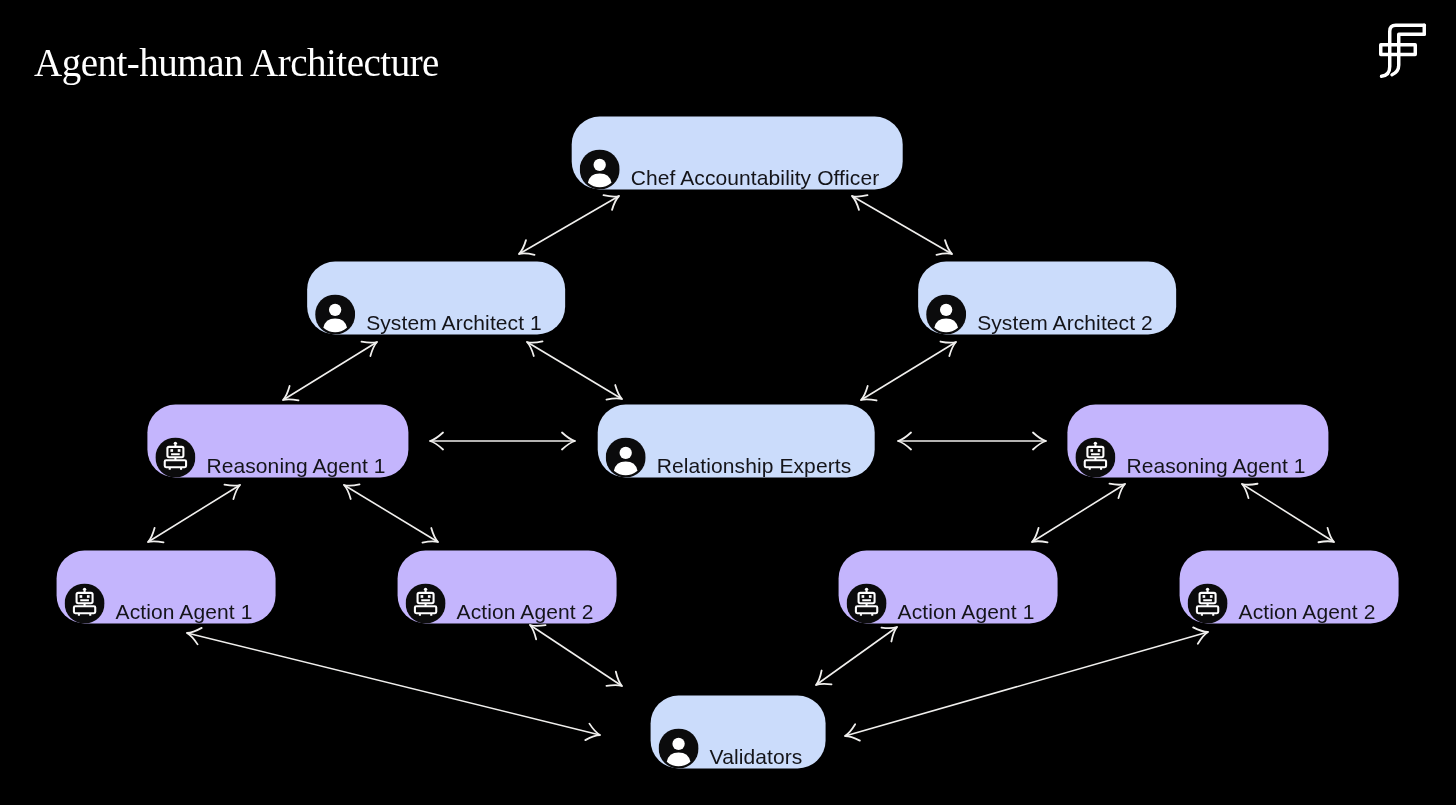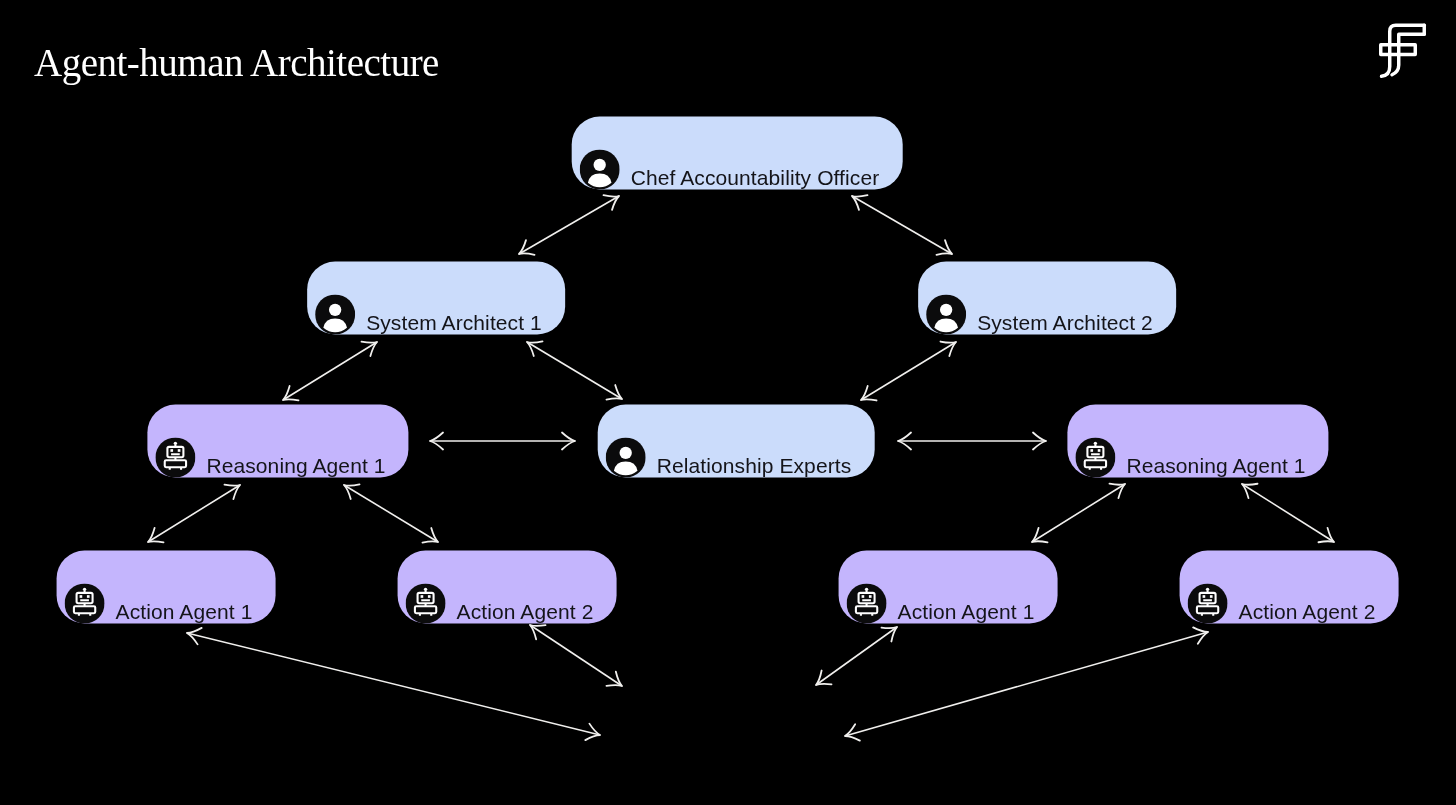--- a/index.html
+++ b/index.html
@@ -262,14 +262,24 @@
               <line x1="8.6" y1="17.8" x2="8.6" y2="19.3"></line>
               <line x1="15.4" y1="17.8" x2="15.4" y2="19.3"></line>
             </g>
             <circle cx="12" cy="3.5" r="1" fill="#fff"></circle>
             <rect x="9" y="7" width="1.6" height="1.6" fill="#fff"></rect>
             <rect x="13.4" y="7" width="1.6" height="1.6" fill="#fff"></rect>
           </svg>
         </span>
         <span class="label">Action Agent 2</span>
       </div>
+      <div class="node human" style="left: 738px; top: 732px;">
+        <span class="icon">
+          <svg viewBox="0 0 24 24">
+            <circle cx="12" cy="12" r="12" fill="#0b0b0c"></circle>
+            <circle cx="12" cy="9.2" r="3.7" fill="#fff"></circle>
+            <path d="M4.9 20 Q6 14.4 12 14.4 Q18 14.4 19.1 20 Q15.8 22.7 12 22.7 Q8.2 22.7 4.9 20 Z" fill="#fff"></path>
+          </svg>
+        </span>
+        <span class="label">Validators</span>
+      </div>
     </div>
 </div>
 
 </body></html>

